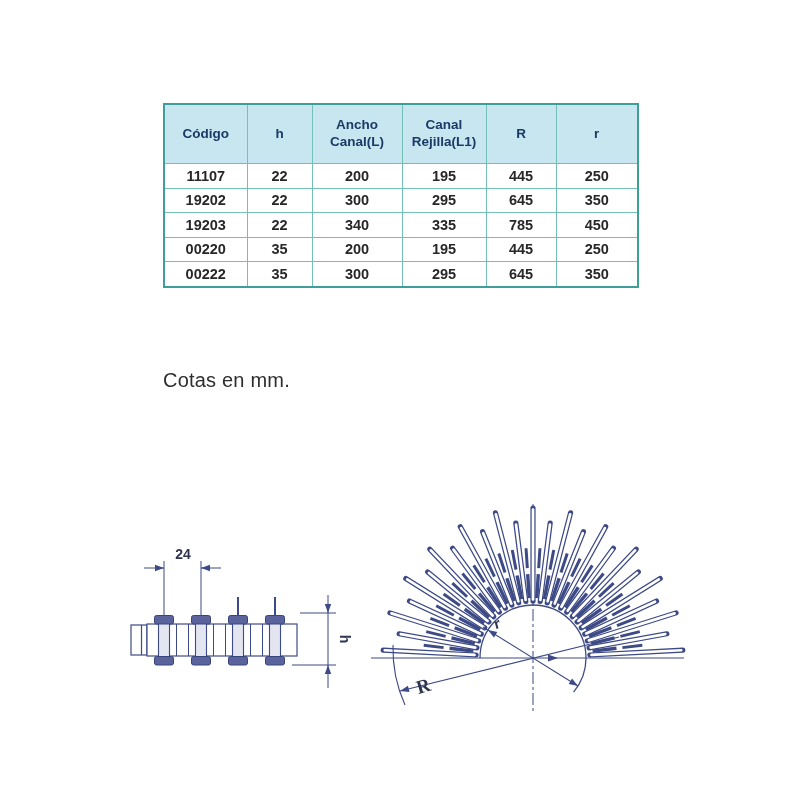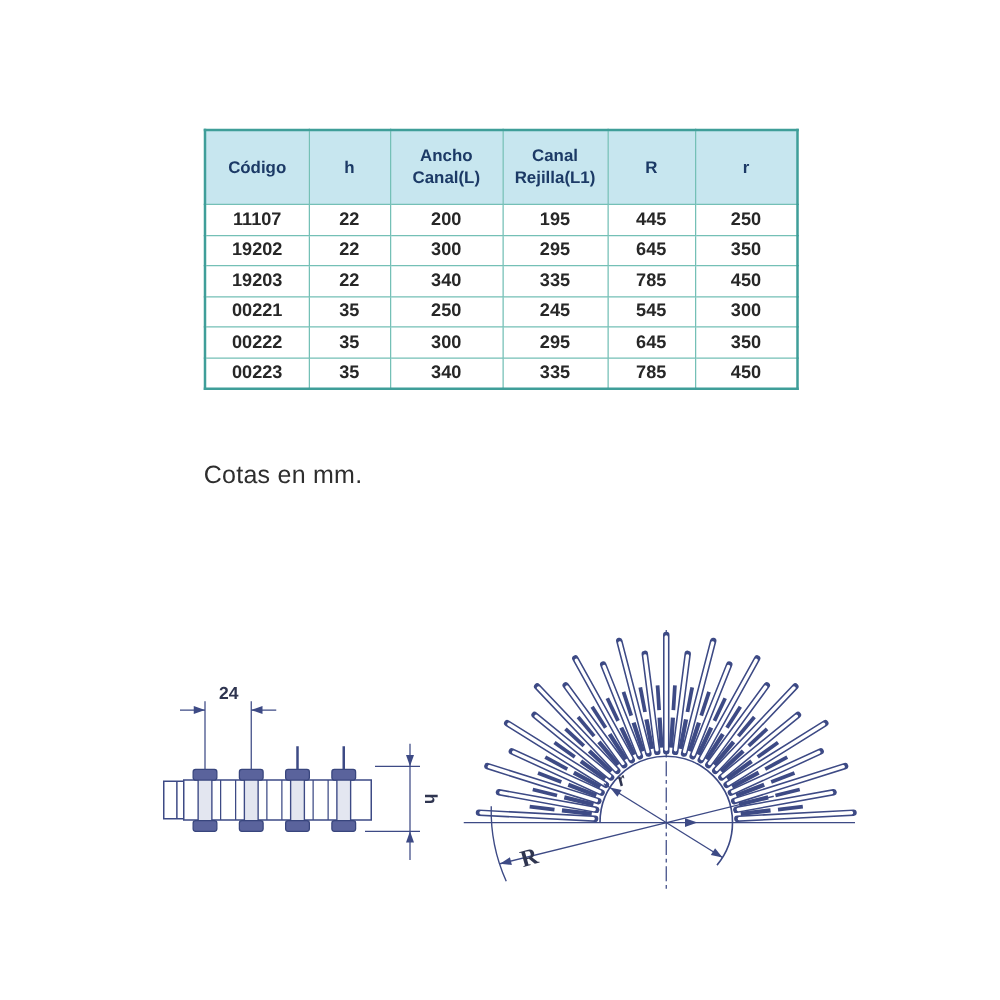--- a/index.html
+++ b/index.html
@@ -69,42 +69,34 @@
           </tr>
           <tr>
             <td>19203</td>
             <td>22</td>
             <td>340</td>
             <td>335</td>
             <td>785</td>
             <td>450</td>
           </tr>
           <tr>
-            <td>00221</td>
+            <td>00220</td>
             <td>35</td>
+            <td>200</td>
+            <td>195</td>
+            <td>445</td>
             <td>250</td>
-            <td>245</td>
-            <td>545</td>
-            <td>300</td>
           </tr>
           <tr>
             <td>00222</td>
             <td>35</td>
             <td>300</td>
             <td>295</td>
             <td>645</td>
             <td>350</td>
-          </tr>
-          <tr>
-            <td>00223</td>
-            <td>35</td>
-            <td>340</td>
-            <td>335</td>
-            <td>785</td>
-            <td>450</td>
           </tr>
         </tbody>
     </table>
   </div>
 
   <div class="caption soft">Cotas en mm.</div>
 
   <svg id="sideview" class="diagram soft" width="240" height="168" viewBox="0 0 240 168">
     <g stroke="#3D4A85" fill="none" stroke-width="1.2">
 

